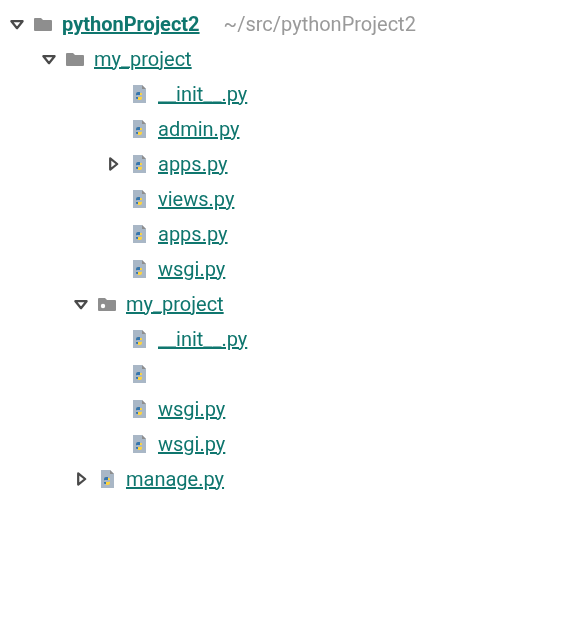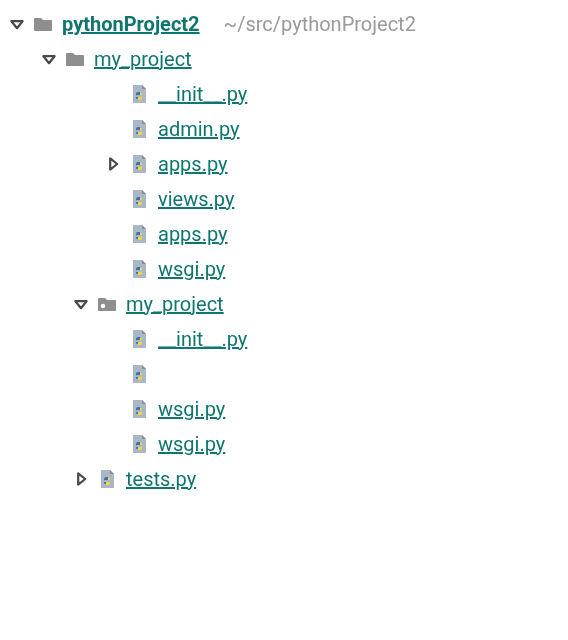--- a/index.html
+++ b/index.html
@@ -246,15 +246,15 @@
         </svg>
       </span>
       <span class="icon">
         <svg width="22" height="22" viewBox="0 0 22 22">
           <path d="M5 2 L14 2 L18 6 L18 20 L5 20 Z" fill="#a9b7c6"></path>
           <path d="M14 2 L14 6 L18 6 Z" fill="#8e8e8e"></path>
           <path d="M8 11 Q8 9 10 9 L12 9 L12 12 L9 12 Q8 12 8 13 L8 15 Q8 16 9 16 L10 16 L10 14 L8 14 Z" fill="#3776ab"></path>
           <path d="M14 15 Q14 17 12 17 L10 17 L10 14 L13 14 Q14 14 14 13 L14 11 Q14 10 13 10 L12 10 L12 12 L14 12 Z" fill="#ffd43b"></path>
         </svg>
       </span>
-      <span class="label">tests.py</span>
+      <span class="label">manage.py</span>
     </div>
   </div>
 
 </body></html>

